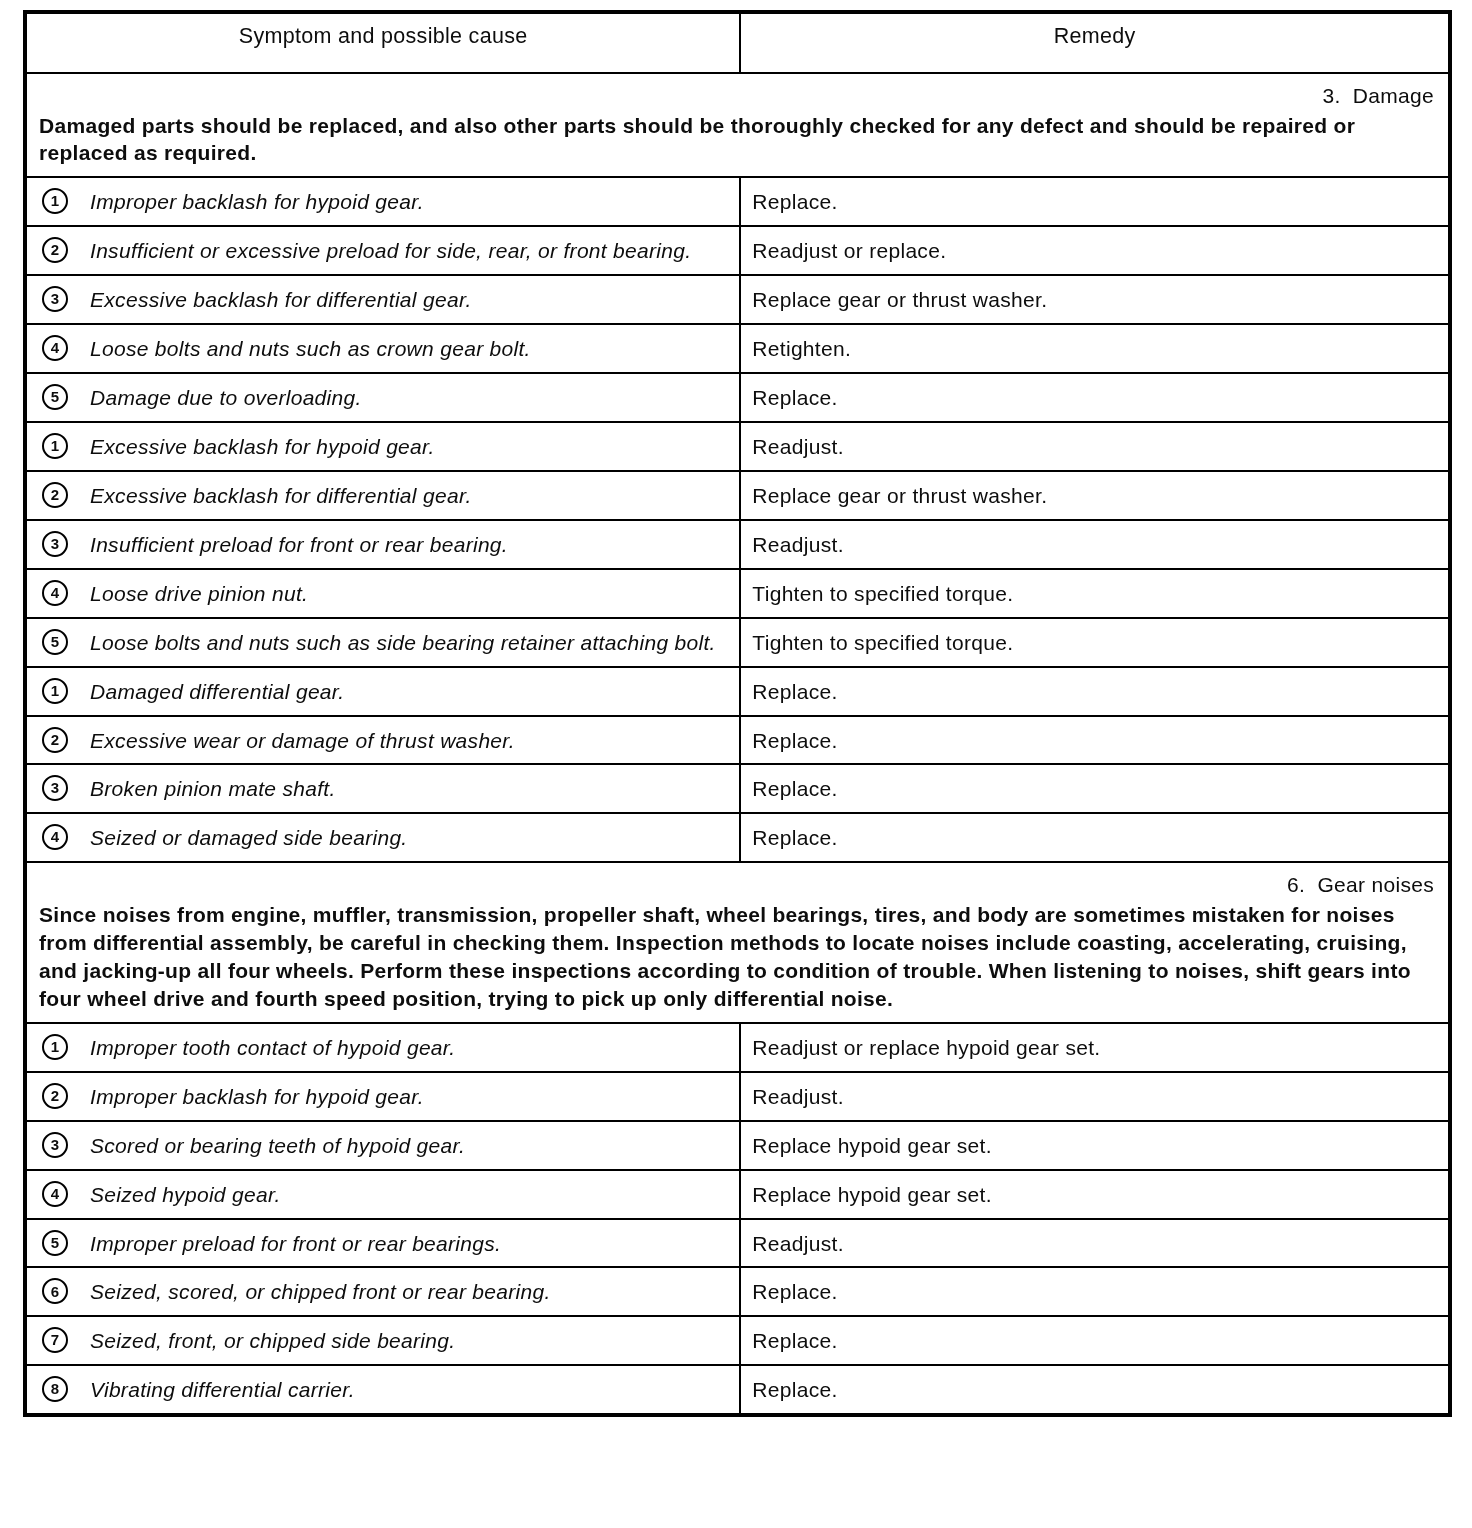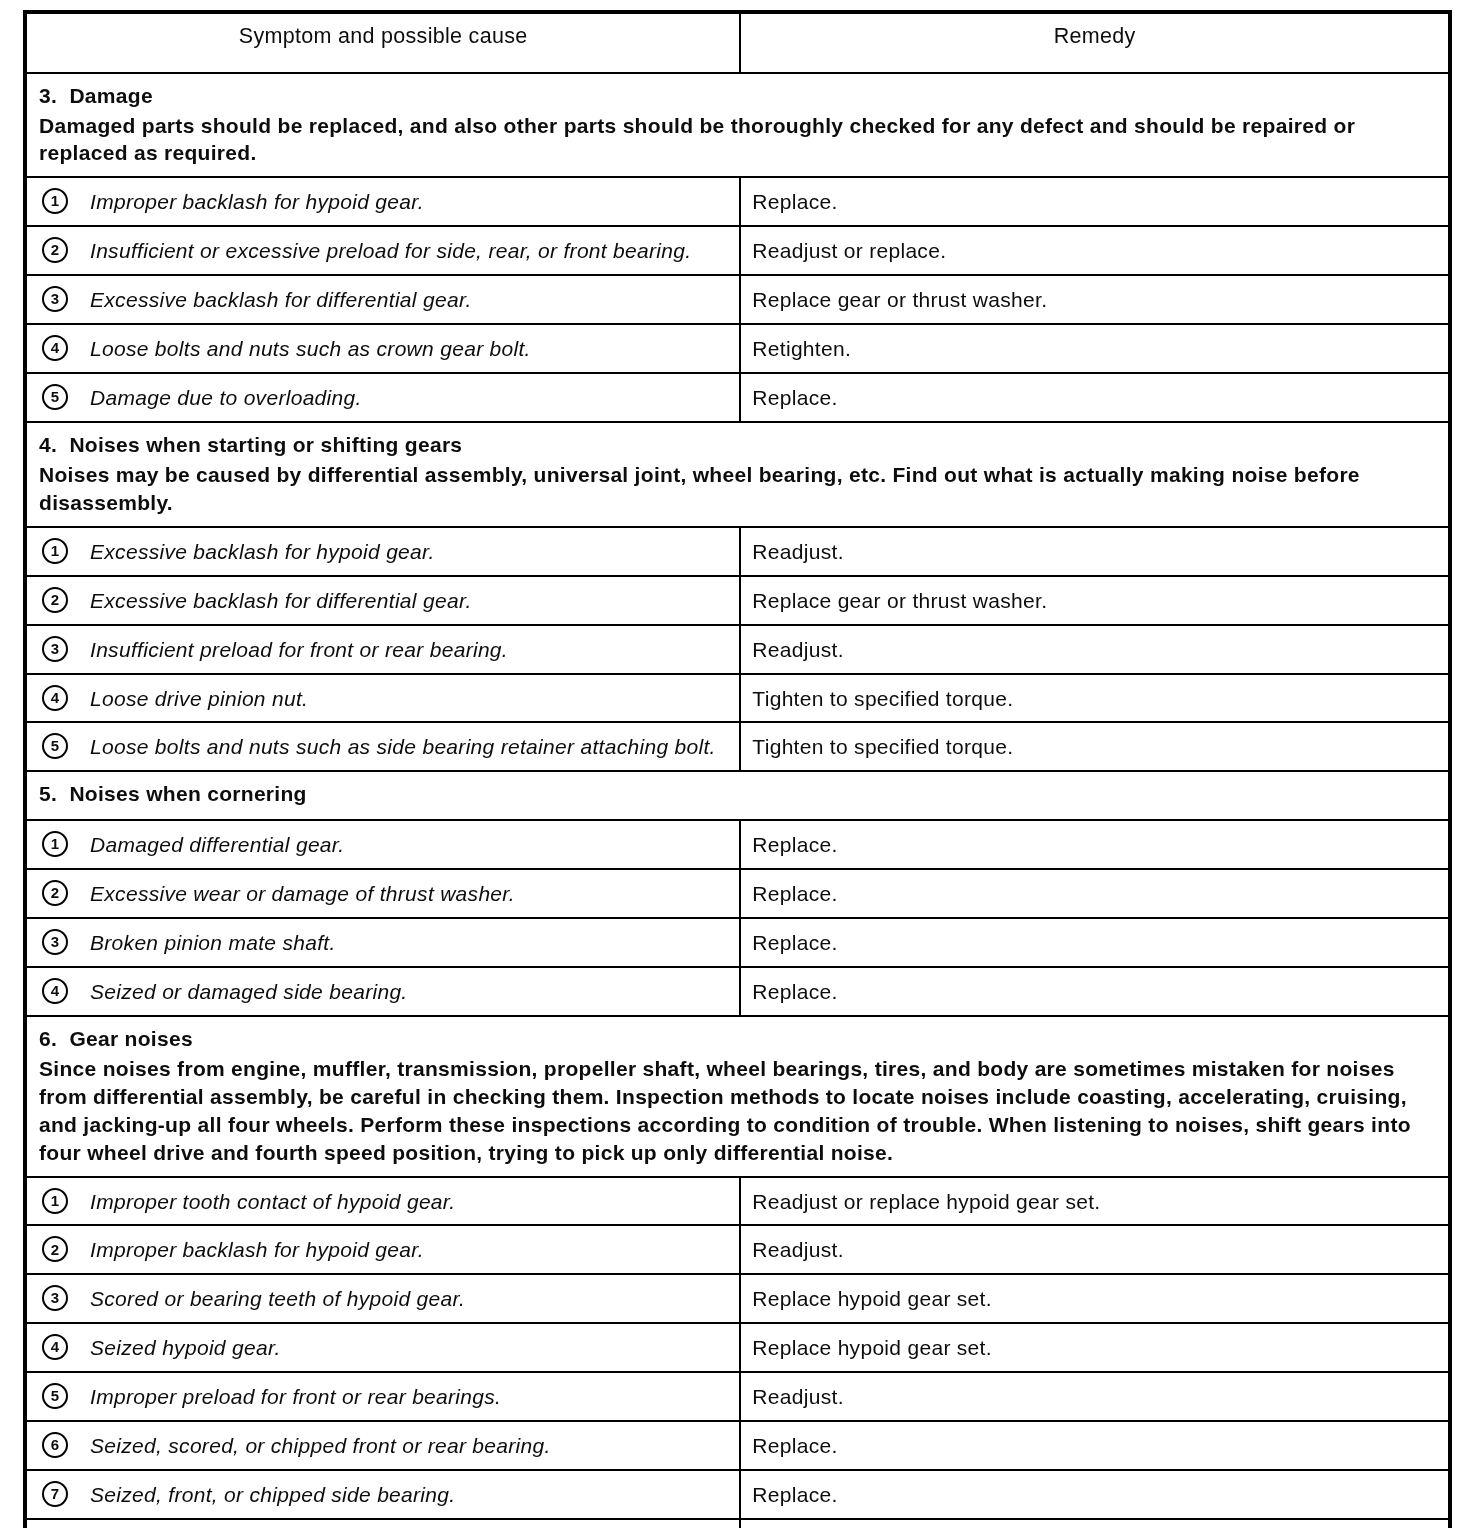--- a/index.html
+++ b/index.html
@@ -35,23 +35,24 @@
   th.header-cell {
     font-weight: normal;
     text-align: center;
     padding: 8px 10px 21px 10px;
     font-size: 21.5px;
   }
   td.section-cell {
     padding: 8px 14px 9px 12px;
   }
   .section-heading {
-    font-weight: bold;
+    font-weight: normal;
     white-space: pre-wrap;
     margin-bottom: 2px;
+    text-align: right;
   }
   .section-desc {
     font-weight: bold;
     margin-top: 2px;
   }
   td.cause-cell {
     padding: 9px 10px 9px 10px;
   }
   .cause-inner {
     display: flex;
@@ -142,26 +143,20 @@
         <tr>
           <td class="cause-cell">
             <div class="cause-inner">
               <span class="circle-num">5</span>
               <span class="cause-text">Damage due to overloading.</span>
             </div>
           </td>
           <td class="remedy-cell">Replace.</td>
         </tr>
         <tr>
-          <td colspan="2" class="section-cell">
-            <div class="section-heading">4.  Noises when starting or shifting gears</div>
-            <div class="section-desc">Noises may be caused by differential assembly, universal joint, wheel bearing, etc. Find out what is actually making noise before disassembly.</div>
-          </td>
-        </tr>
-        <tr>
           <td class="cause-cell">
             <div class="cause-inner">
               <span class="circle-num">1</span>
               <span class="cause-text">Excessive backlash for hypoid gear.</span>
             </div>
           </td>
           <td class="remedy-cell">Readjust.</td>
         </tr>
         <tr>
           <td class="cause-cell">
@@ -191,25 +186,20 @@
           <td class="remedy-cell">Tighten to specified torque.</td>
         </tr>
         <tr>
           <td class="cause-cell">
             <div class="cause-inner">
               <span class="circle-num">5</span>
               <span class="cause-text">Loose bolts and nuts such as side bearing retainer attaching bolt.</span>
             </div>
           </td>
           <td class="remedy-cell">Tighten to specified torque.</td>
-        </tr>
-        <tr>
-          <td colspan="2" class="section-cell">
-            <div class="section-heading">5.  Noises when cornering</div>
-          </td>
         </tr>
         <tr>
           <td class="cause-cell">
             <div class="cause-inner">
               <span class="circle-num">1</span>
               <span class="cause-text">Damaged differential gear.</span>
             </div>
           </td>
           <td class="remedy-cell">Replace.</td>
         </tr>

